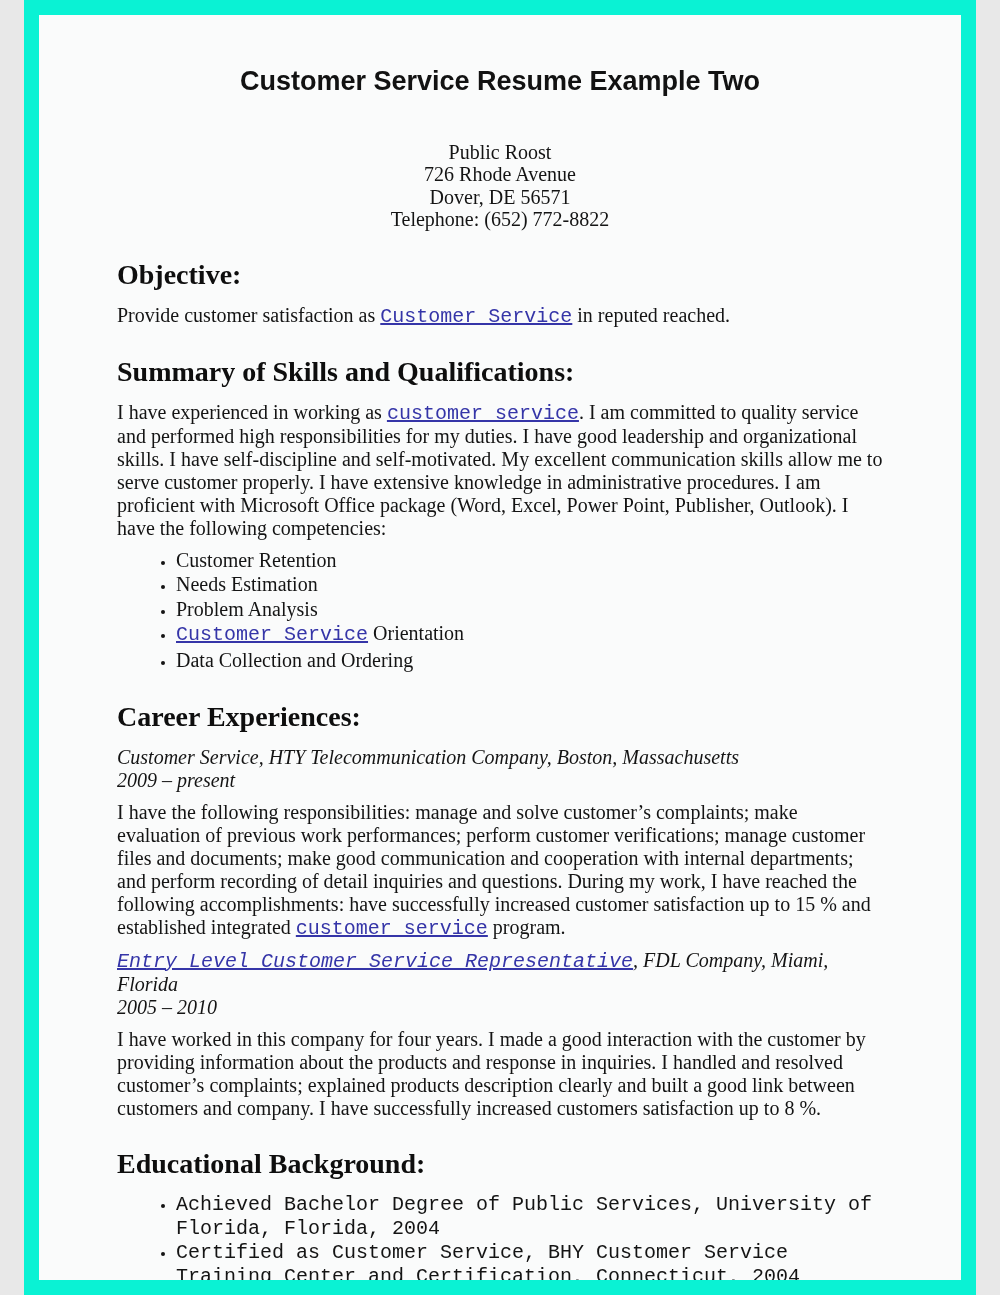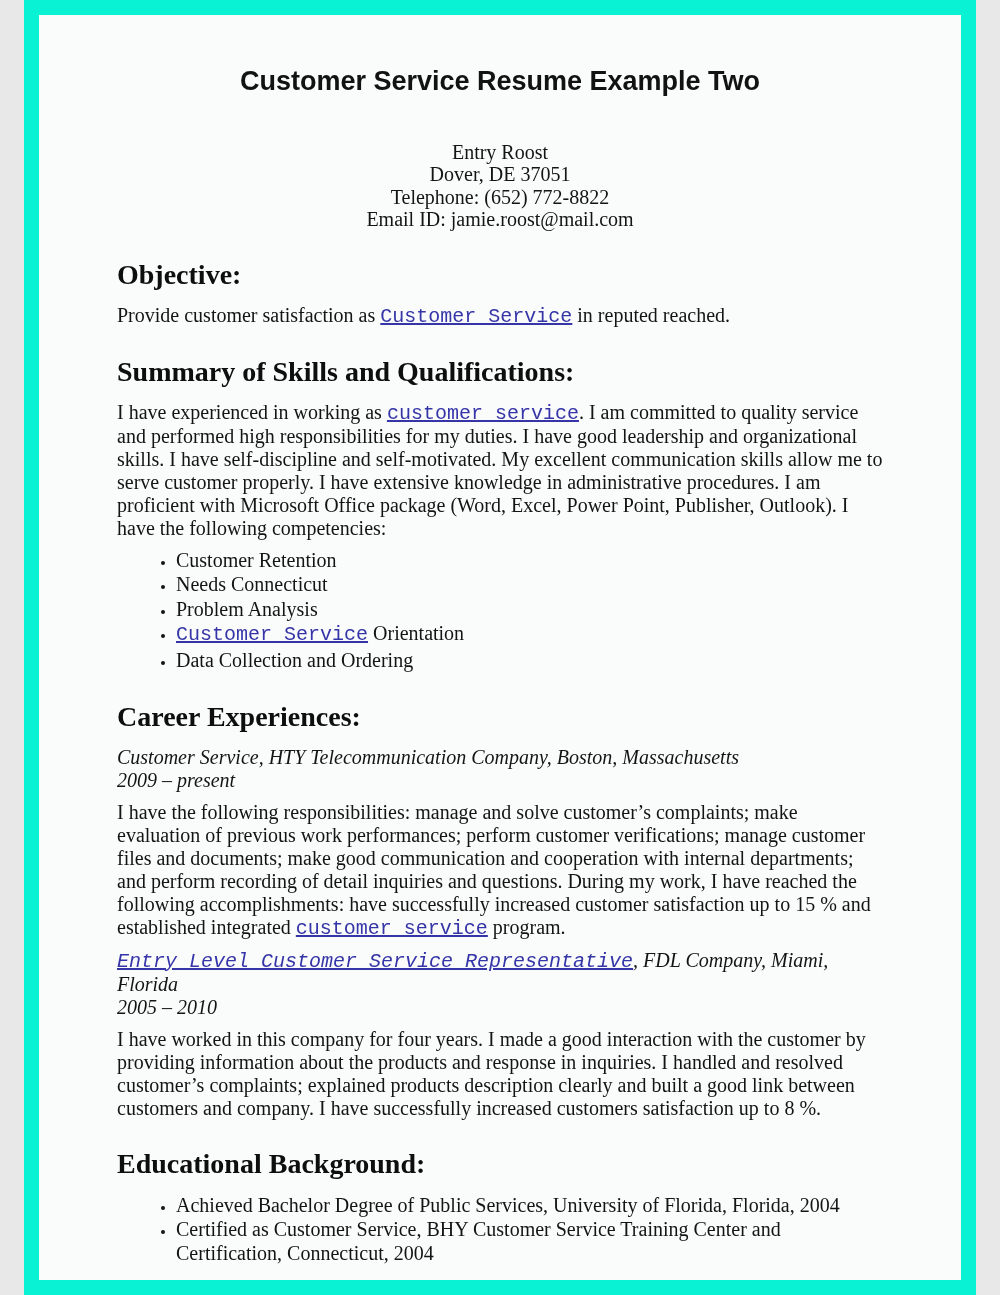--- a/index.html
+++ b/index.html
@@ -54,52 +54,52 @@
   .jobhead { margin-top: 9px; }
   ul {
     list-style: disc outside;
     padding-left: 59px;
     margin-top: 8px;
     font-size: 20px;
   }
   ul li { line-height: 24.6px; }
   ul li::marker { font-size: 15px; }
   .edu-list { margin-top: 1px; }
-  .edu-list li { line-height: 24.3px; }
+  .edu-list li { line-height: 24.3px; font-family: Liberation Mono, monospace; }
   a.doclink {
     color: #3535a8;
     text-decoration: underline;
     cursor: pointer;
     font-family: Liberation Mono, monospace;
   }
   .italic-link { font-style: italic; }
 </style>
 </head>
 <body>
 
 <div class="page">
 
   <h1 class="title">Customer Service Resume Example Two</h1>
 
   <div class="contact">
-    <div>Entry Roost</div>
-    <div>Dover, DE 37051</div>
+    <div>Public Roost</div>
+    <div>726 Rhode Avenue</div>
+    <div>Dover, DE 56571</div>
     <div>Telephone: (652) 772-8822</div>
-    <div>Email ID: jamie.roost@mail.com</div>
   </div>
 
   <h2>Objective:</h2>
   <p><span>Provide customer satisfaction as </span><a class="doclink">Customer Service</a><span> in reputed reached.</span></p>
 
   <h2>Summary of Skills and Qualifications:</h2>
   <p><span>I have experienced in working as </span><a class="doclink">customer service</a><span>. I am committed to quality service and performed high responsibilities for my duties. I have good leadership and organizational skills. I have self-discipline and self-motivated. My excellent communication skills allow me to serve customer properly. I have extensive knowledge in administrative procedures. I am proficient with Microsoft Office package (Word, Excel, Power Point, Publisher, Outlook). I have the following competencies:</span></p>
 
   <ul>
     <li>Customer Retention</li>
-    <li>Needs Connecticut</li>
+    <li>Needs Estimation</li>
     <li>Problem Analysis</li>
     <li><a class="doclink">Customer Service</a><span> Orientation</span></li>
     <li>Data Collection and Ordering</li>
   </ul>
 
   <h2>Career Experiences:</h2>
 
   <div class="jobline">Customer Service, HTY Telecommunication Company, Boston, Massachusetts</div>
   <div class="jobline">2009 – present</div>
   <p class="jobdesc"><span>I have the following responsibilities: manage and solve customer’s complaints; make evaluation of previous work performances; perform customer verifications; manage customer files and documents; make good communication and cooperation with internal departments; and perform recording of detail inquiries and questions. During my work, I have reached the following accomplishments: have successfully increased customer satisfaction up to 15 % and established integrated </span><a class="doclink">customer service</a><span> program.</span></p>

